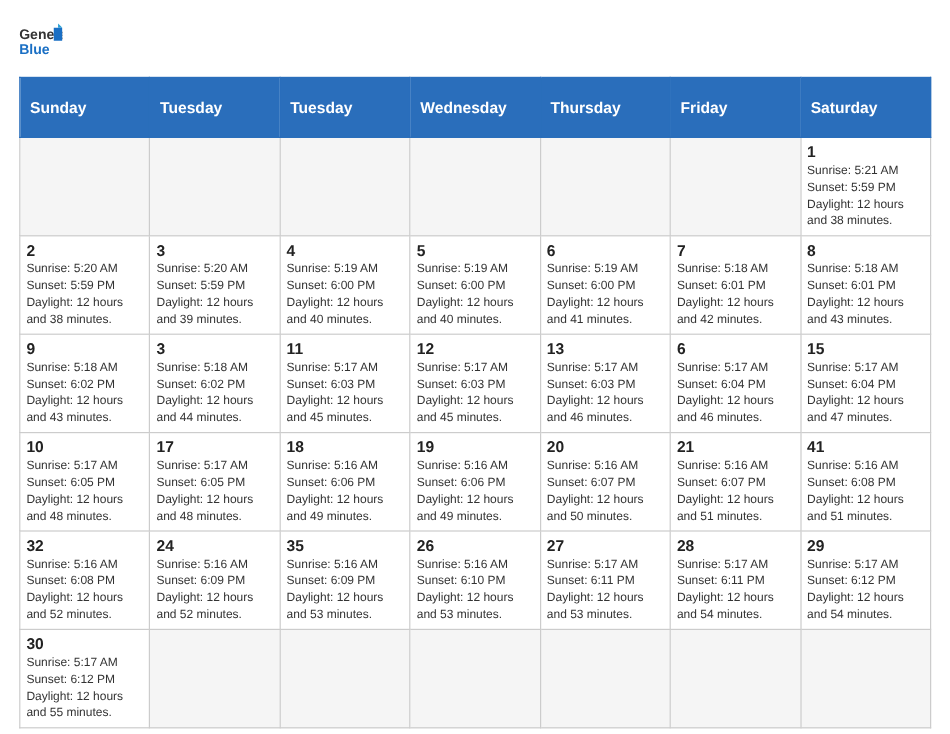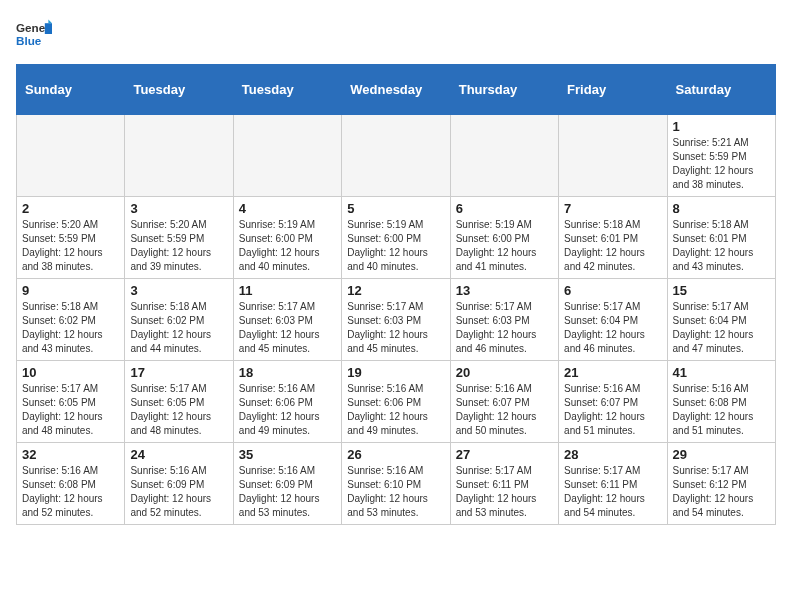--- a/index.html
+++ b/index.html
@@ -294,14 +294,28 @@
 Sunset: 6:11 PM
 Daylight: 12 hours and 54 minutes.</div>
         </td>
         <td>
           <div class="day-number">29</div>
           <div class="day-info" style="white-space: pre-line;">Sunrise: 5:17 AM
 Sunset: 6:12 PM
 Daylight: 12 hours and 54 minutes.</div>
         </td>
       </tr>
+      <tr class="week-row">
+        <td>
+          <div class="day-number">30</div>
+          <div class="day-info" style="white-space: pre-line;">Sunrise: 5:17 AM
+Sunset: 6:12 PM
+Daylight: 12 hours and 55 minutes.</div>
+        </td>
+        <td class="empty"></td>
+        <td class="empty"></td>
+        <td class="empty"></td>
+        <td class="empty"></td>
+        <td class="empty"></td>
+        <td class="empty"></td>
+      </tr>
     </tbody>
 </table>
 
 </body></html>

